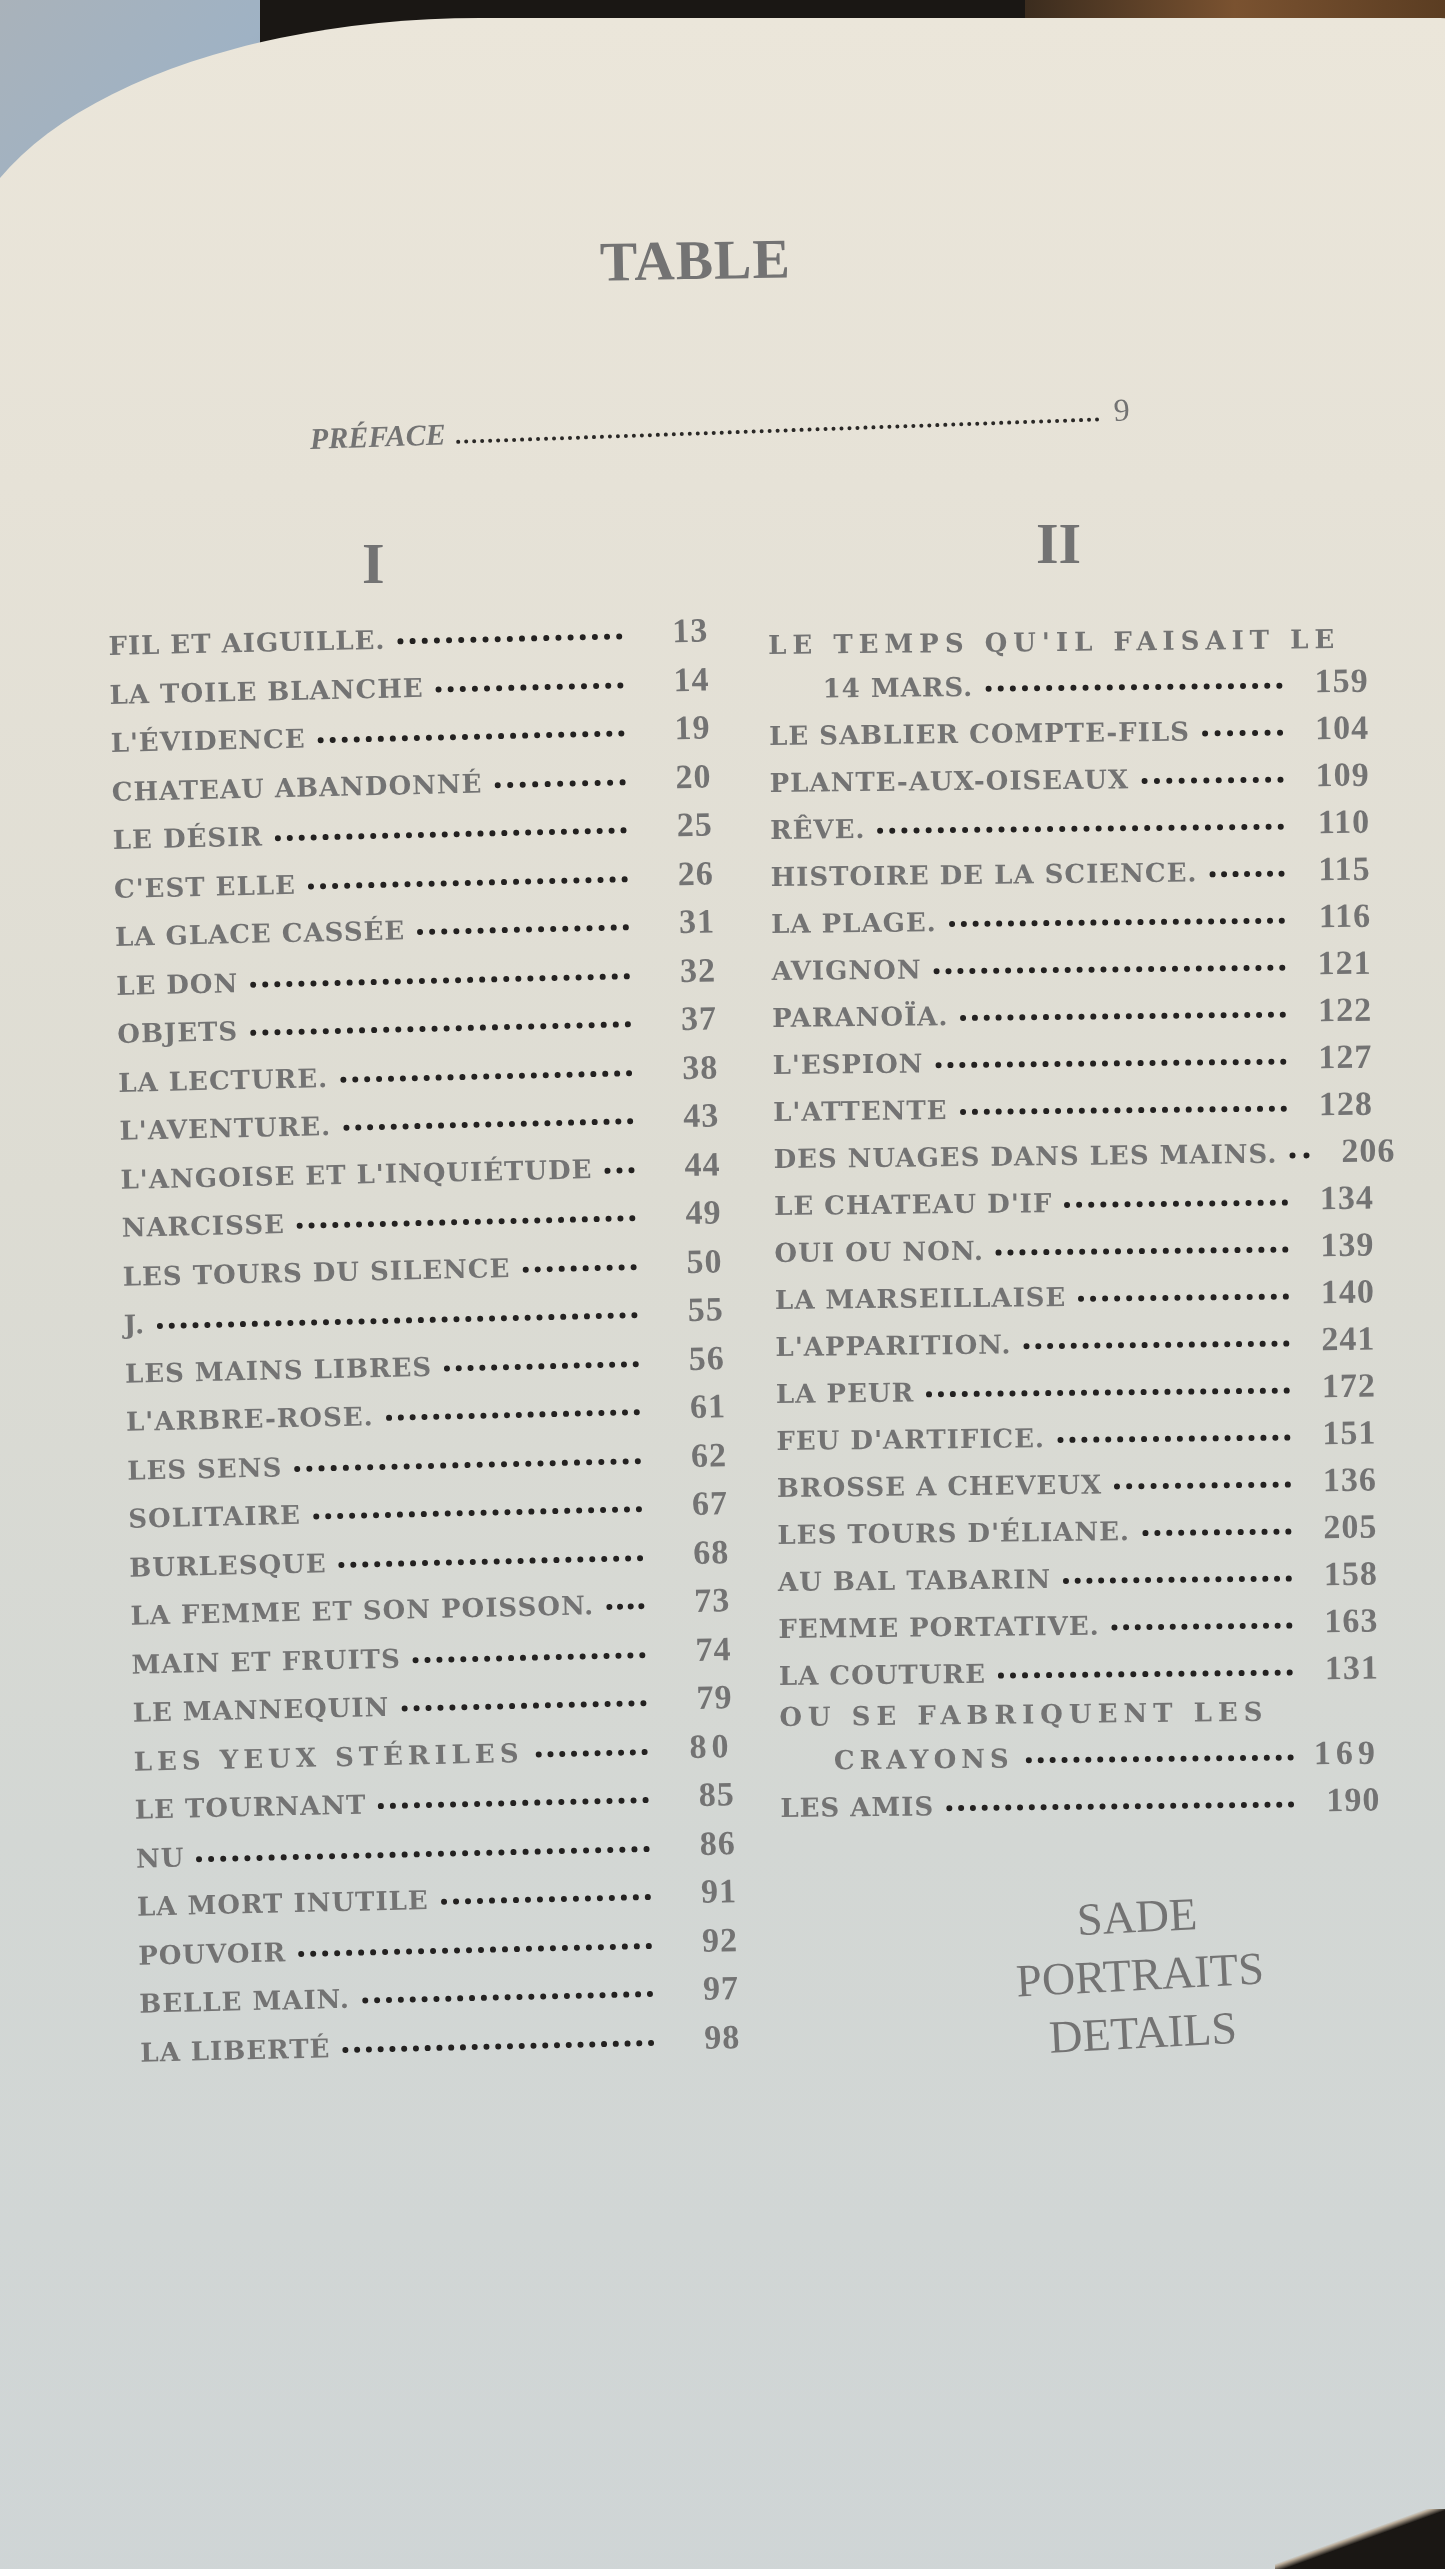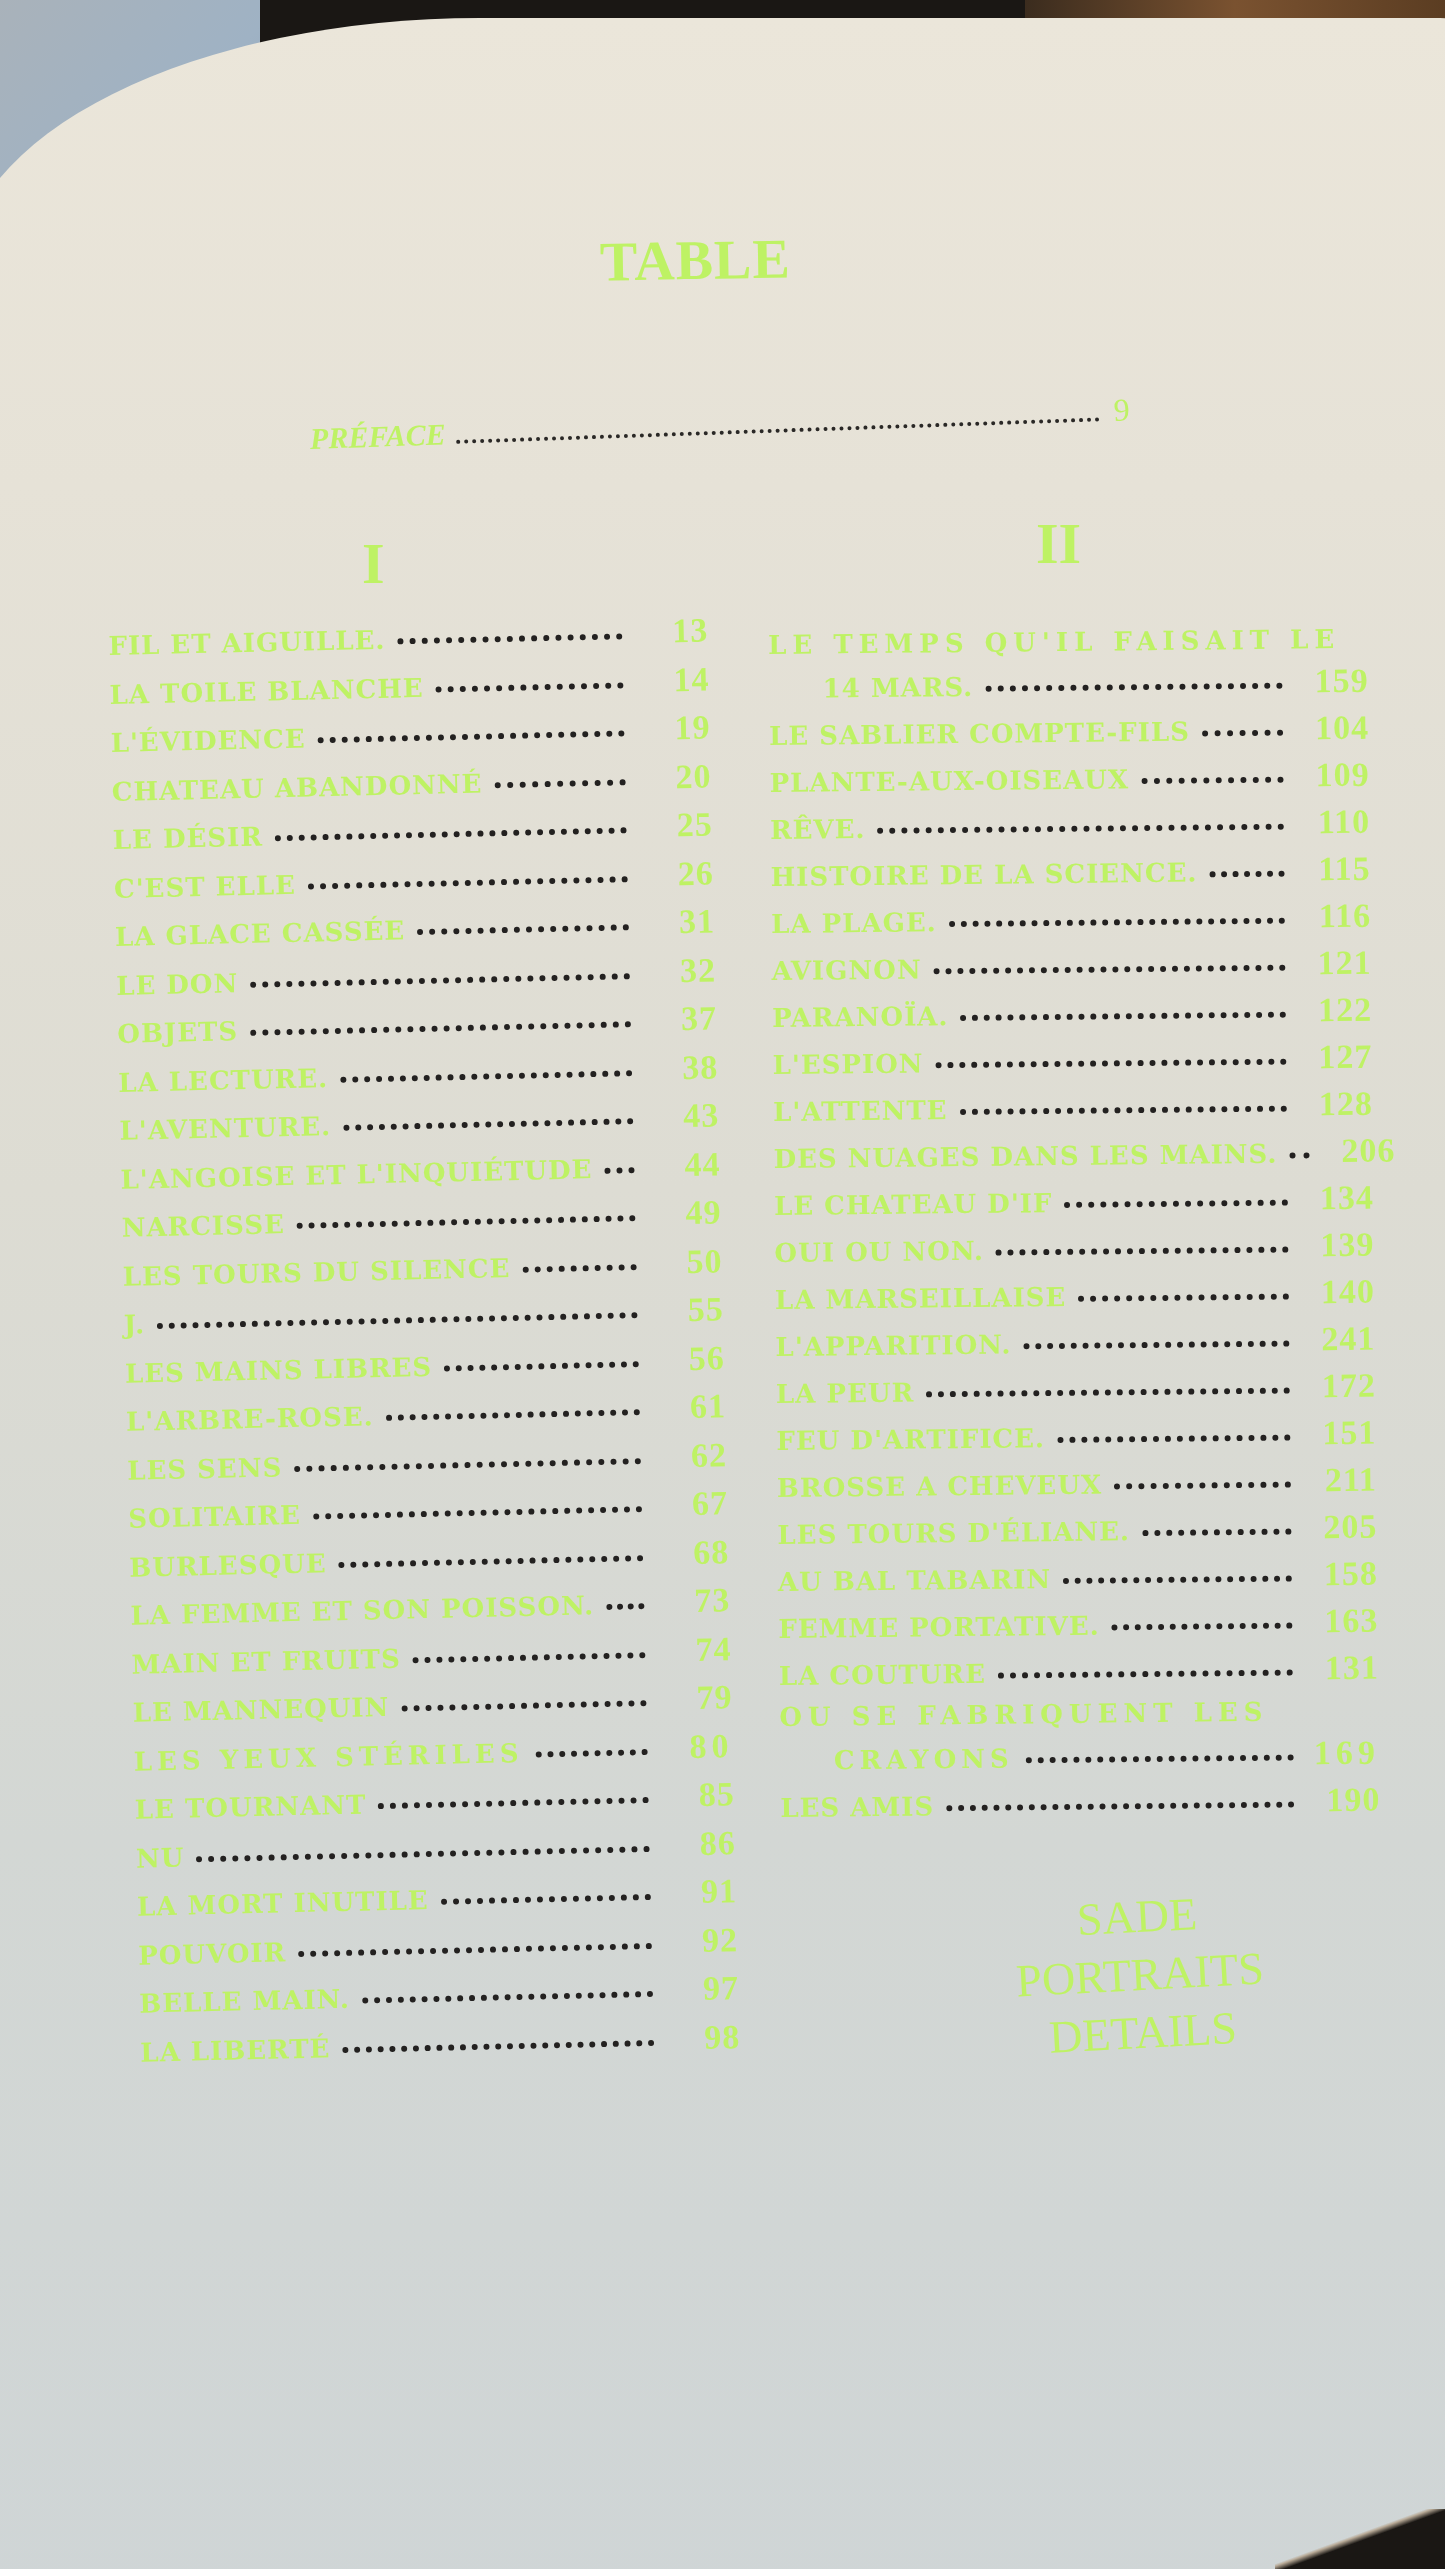--- a/index.html
+++ b/index.html
@@ -43,21 +43,21 @@
       right: 0;
       bottom: 0;
       width: 170px;
       height: 60px;
       background: linear-gradient(160deg, transparent 45%, #b9ab98 47%, #1a1714 52%);
     }
     .content {
       position: absolute;
       left: 0; top: 0;
       width: 1316px; height: 2569px;
-      color: #bef264;
+      color: #737373;
     }
     .title {
       position: absolute;
       left: 600px;
       top: 228px;
       font-family: "Liberation Serif", "DejaVu Serif", serif;
       font-size: 56px;
       font-weight: bold;
       letter-spacing: 1px;
       transform: rotate(-1deg);
@@ -420,21 +420,21 @@
         <span class="n">172</span>
       </div>
     <div class="entry">
         <span class="t">FEU D'ARTIFICE.</span>
         <span class="d"></span>
         <span class="n">151</span>
       </div>
     <div class="entry">
         <span class="t">BROSSE A CHEVEUX</span>
         <span class="d"></span>
-        <span class="n">211</span>
+        <span class="n">136</span>
       </div>
     <div class="entry">
         <span class="t">LES TOURS D'ÉLIANE.</span>
         <span class="d"></span>
         <span class="n">205</span>
       </div>
     <div class="entry">
         <span class="t">AU BAL TABARIN</span>
         <span class="d"></span>
         <span class="n">158</span>

